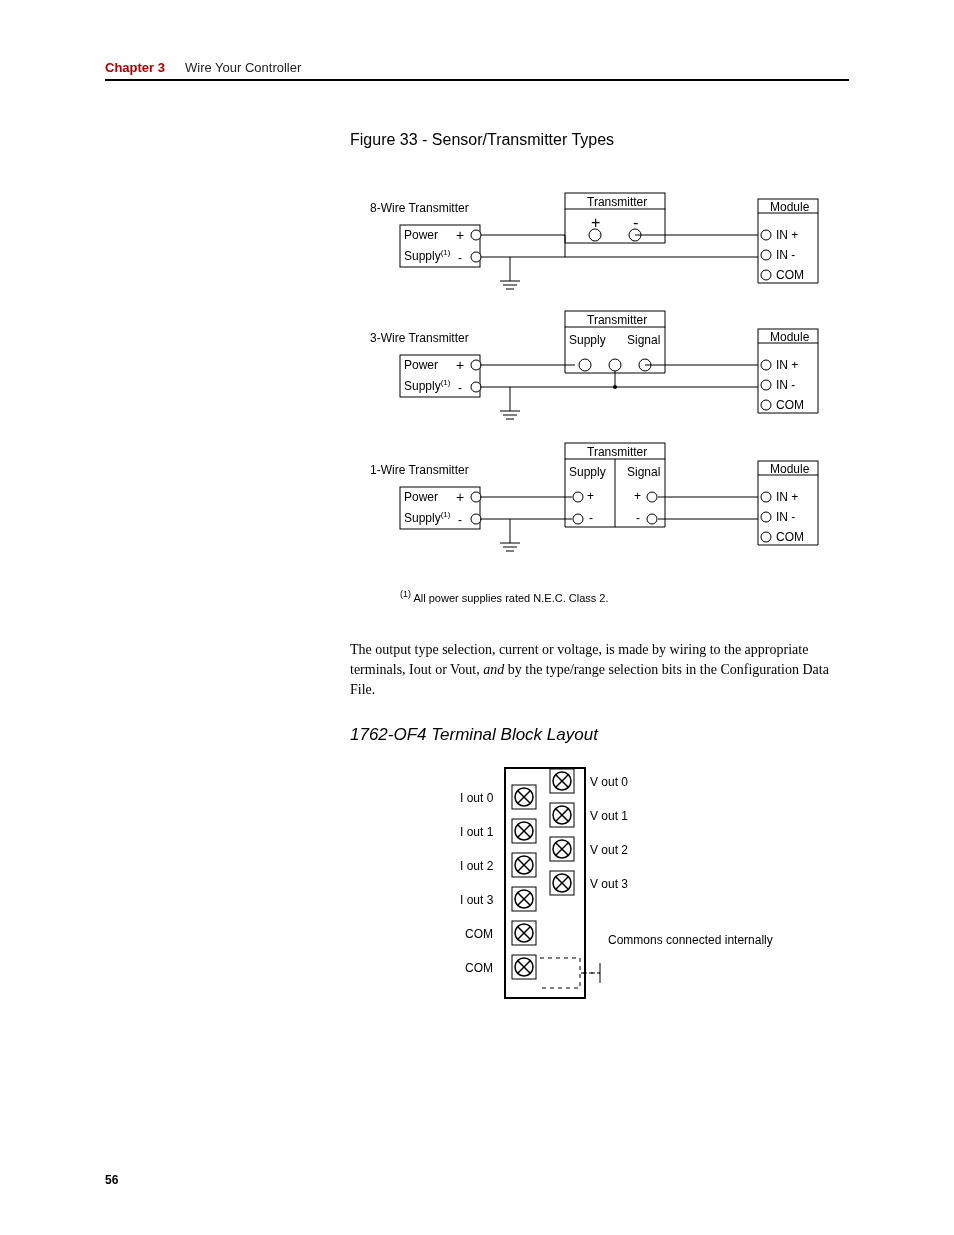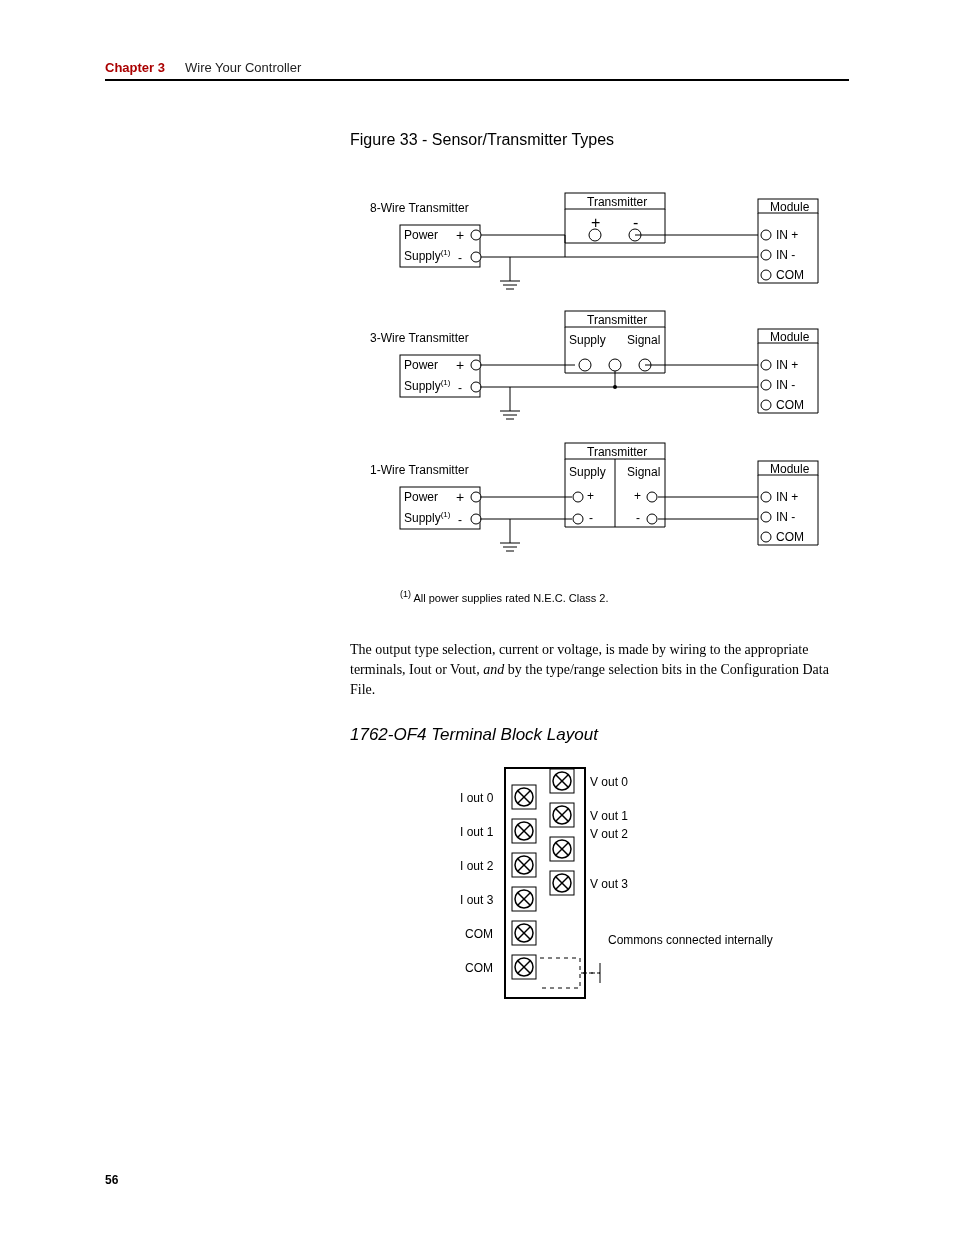--- a/index.html
+++ b/index.html
@@ -276,21 +276,21 @@
       
       <span class="diagram-label" style="top:28px;left:10px">I out 0</span>
       <span class="diagram-label" style="top:62px;left:10px">I out 1</span>
       <span class="diagram-label" style="top:96px;left:10px">I out 2</span>
       <span class="diagram-label" style="top:130px;left:10px">I out 3</span>
       <span class="diagram-label" style="top:164px;left:15px">COM</span>
       <span class="diagram-label" style="top:198px;left:15px">COM</span>
       
       <span class="diagram-label" style="top:12px;left:140px">V out 0</span>
       <span class="diagram-label" style="top:46px;left:140px">V out 1</span>
-      <span class="diagram-label" style="top:64px;left:140px">V out 2</span>
+      <span class="diagram-label" style="top:80px;left:140px">V out 2</span>
       <span class="diagram-label" style="top:114px;left:140px">V out 3</span>
       <span class="diagram-label" style="top:170px;left:158px">Commons connected internally</span>
     </div>
   </div>
 </div>
 
 <div class="footer">
   <span class="pn">56</span>
 </div>
 

